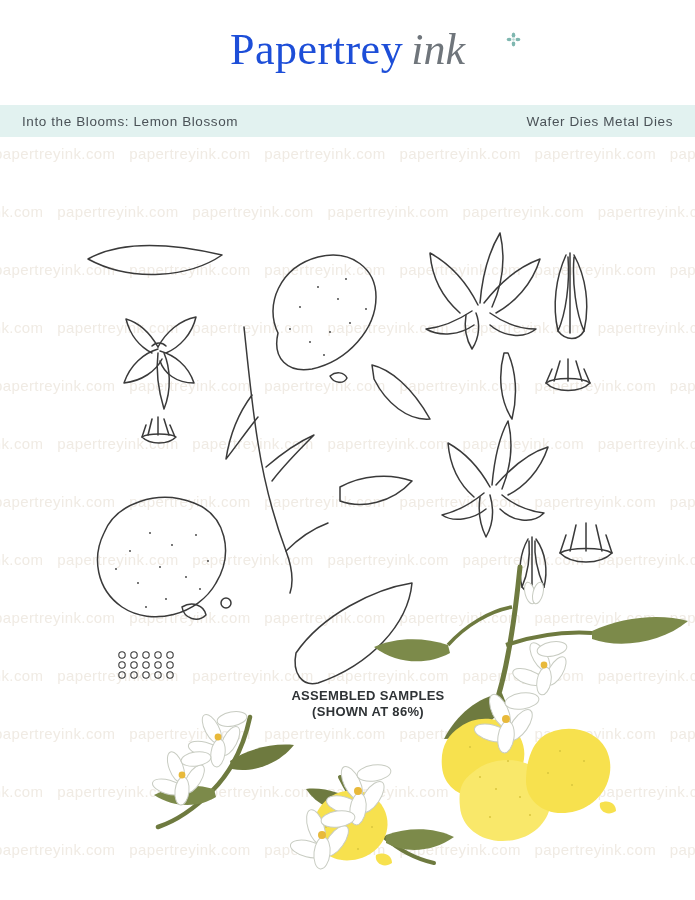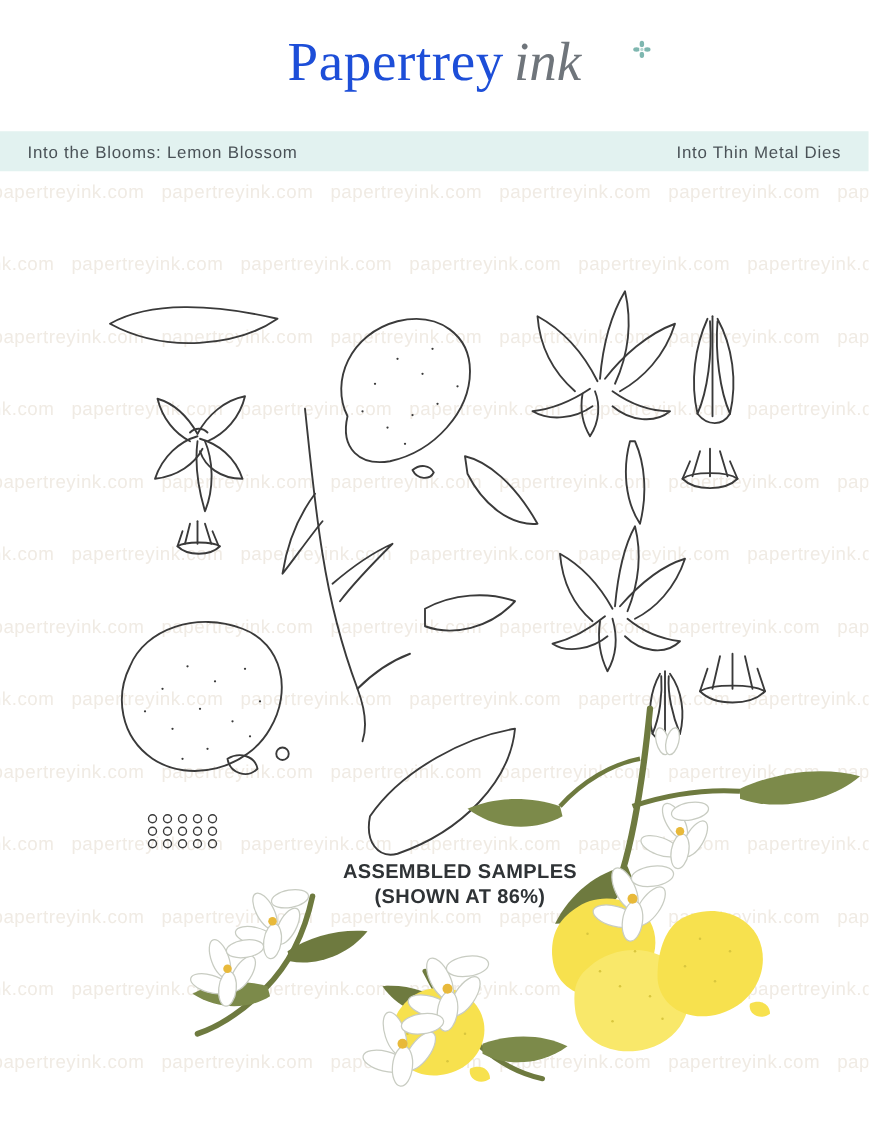--- a/index.html
+++ b/index.html
@@ -111,21 +111,21 @@
   
   .samples-caption {
     position: absolute;
     left: 268px;
     top: 688px;
     width: 200px;
     text-align: center;
     line-height: 1.25;
   }
   .samples-caption div {
-    font-size: 16px;
+    font-size: 13px;
     font-weight: bold;
     color: #2f3336;
     letter-spacing: 0.3px;
   }
 </style>
 </head>
 <body>
 
 <div class="page">
 
@@ -138,21 +138,21 @@
         <ellipse cx="4.2" cy="10" rx="3.4" ry="2.4"></ellipse>
         <ellipse cx="15.8" cy="10" rx="3.4" ry="2.4"></ellipse>
       </g>
       <circle cx="10" cy="10" r="2.6" fill="#ffffff"></circle>
       <circle cx="10" cy="10" r="1.7" fill="#b9d8d3"></circle>
     </svg>
   </div>
 
   <div class="titlebar">
     <span class="title-left">Into the Blooms: Lemon Blossom</span>
-    <span class="title-right">Into Thin Metal Dies</span>
+    <span class="title-right">Wafer Dies Metal Dies</span>
   </div>
 
   <div class="watermarks">
       <div class="wm-row" style="top: 8px; left: -6px; color: rgb(240, 235, 228);">papertreyink.com&nbsp;&nbsp;&nbsp;papertreyink.com&nbsp;&nbsp;&nbsp;papertreyink.com&nbsp;&nbsp;&nbsp;papertreyink.com&nbsp;&nbsp;&nbsp;papertreyink.com&nbsp;&nbsp;&nbsp;papertreyink.com&nbsp;&nbsp;&nbsp;</div>
       <div class="wm-row" style="top: 66px; left: -78px; color: rgb(240, 235, 228);">papertreyink.com&nbsp;&nbsp;&nbsp;papertreyink.com&nbsp;&nbsp;&nbsp;papertreyink.com&nbsp;&nbsp;&nbsp;papertreyink.com&nbsp;&nbsp;&nbsp;papertreyink.com&nbsp;&nbsp;&nbsp;papertreyink.com&nbsp;&nbsp;&nbsp;</div>
       <div class="wm-row" style="top: 124px; left: -6px; color: rgb(240, 235, 228);">papertreyink.com&nbsp;&nbsp;&nbsp;papertreyink.com&nbsp;&nbsp;&nbsp;papertreyink.com&nbsp;&nbsp;&nbsp;papertreyink.com&nbsp;&nbsp;&nbsp;papertreyink.com&nbsp;&nbsp;&nbsp;papertreyink.com&nbsp;&nbsp;&nbsp;</div>
       <div class="wm-row" style="top: 182px; left: -78px; color: rgb(240, 235, 228);">papertreyink.com&nbsp;&nbsp;&nbsp;papertreyink.com&nbsp;&nbsp;&nbsp;papertreyink.com&nbsp;&nbsp;&nbsp;papertreyink.com&nbsp;&nbsp;&nbsp;papertreyink.com&nbsp;&nbsp;&nbsp;papertreyink.com&nbsp;&nbsp;&nbsp;</div>
       <div class="wm-row" style="top: 240px; left: -6px; color: rgb(240, 235, 228);">papertreyink.com&nbsp;&nbsp;&nbsp;papertreyink.com&nbsp;&nbsp;&nbsp;papertreyink.com&nbsp;&nbsp;&nbsp;papertreyink.com&nbsp;&nbsp;&nbsp;papertreyink.com&nbsp;&nbsp;&nbsp;papertreyink.com&nbsp;&nbsp;&nbsp;</div>
       <div class="wm-row" style="top: 298px; left: -78px; color: rgb(240, 235, 228);">papertreyink.com&nbsp;&nbsp;&nbsp;papertreyink.com&nbsp;&nbsp;&nbsp;papertreyink.com&nbsp;&nbsp;&nbsp;papertreyink.com&nbsp;&nbsp;&nbsp;papertreyink.com&nbsp;&nbsp;&nbsp;papertreyink.com&nbsp;&nbsp;&nbsp;</div>
       <div class="wm-row" style="top: 356px; left: -6px; color: rgb(240, 235, 228);">papertreyink.com&nbsp;&nbsp;&nbsp;papertreyink.com&nbsp;&nbsp;&nbsp;papertreyink.com&nbsp;&nbsp;&nbsp;papertreyink.com&nbsp;&nbsp;&nbsp;papertreyink.com&nbsp;&nbsp;&nbsp;papertreyink.com&nbsp;&nbsp;&nbsp;</div>

